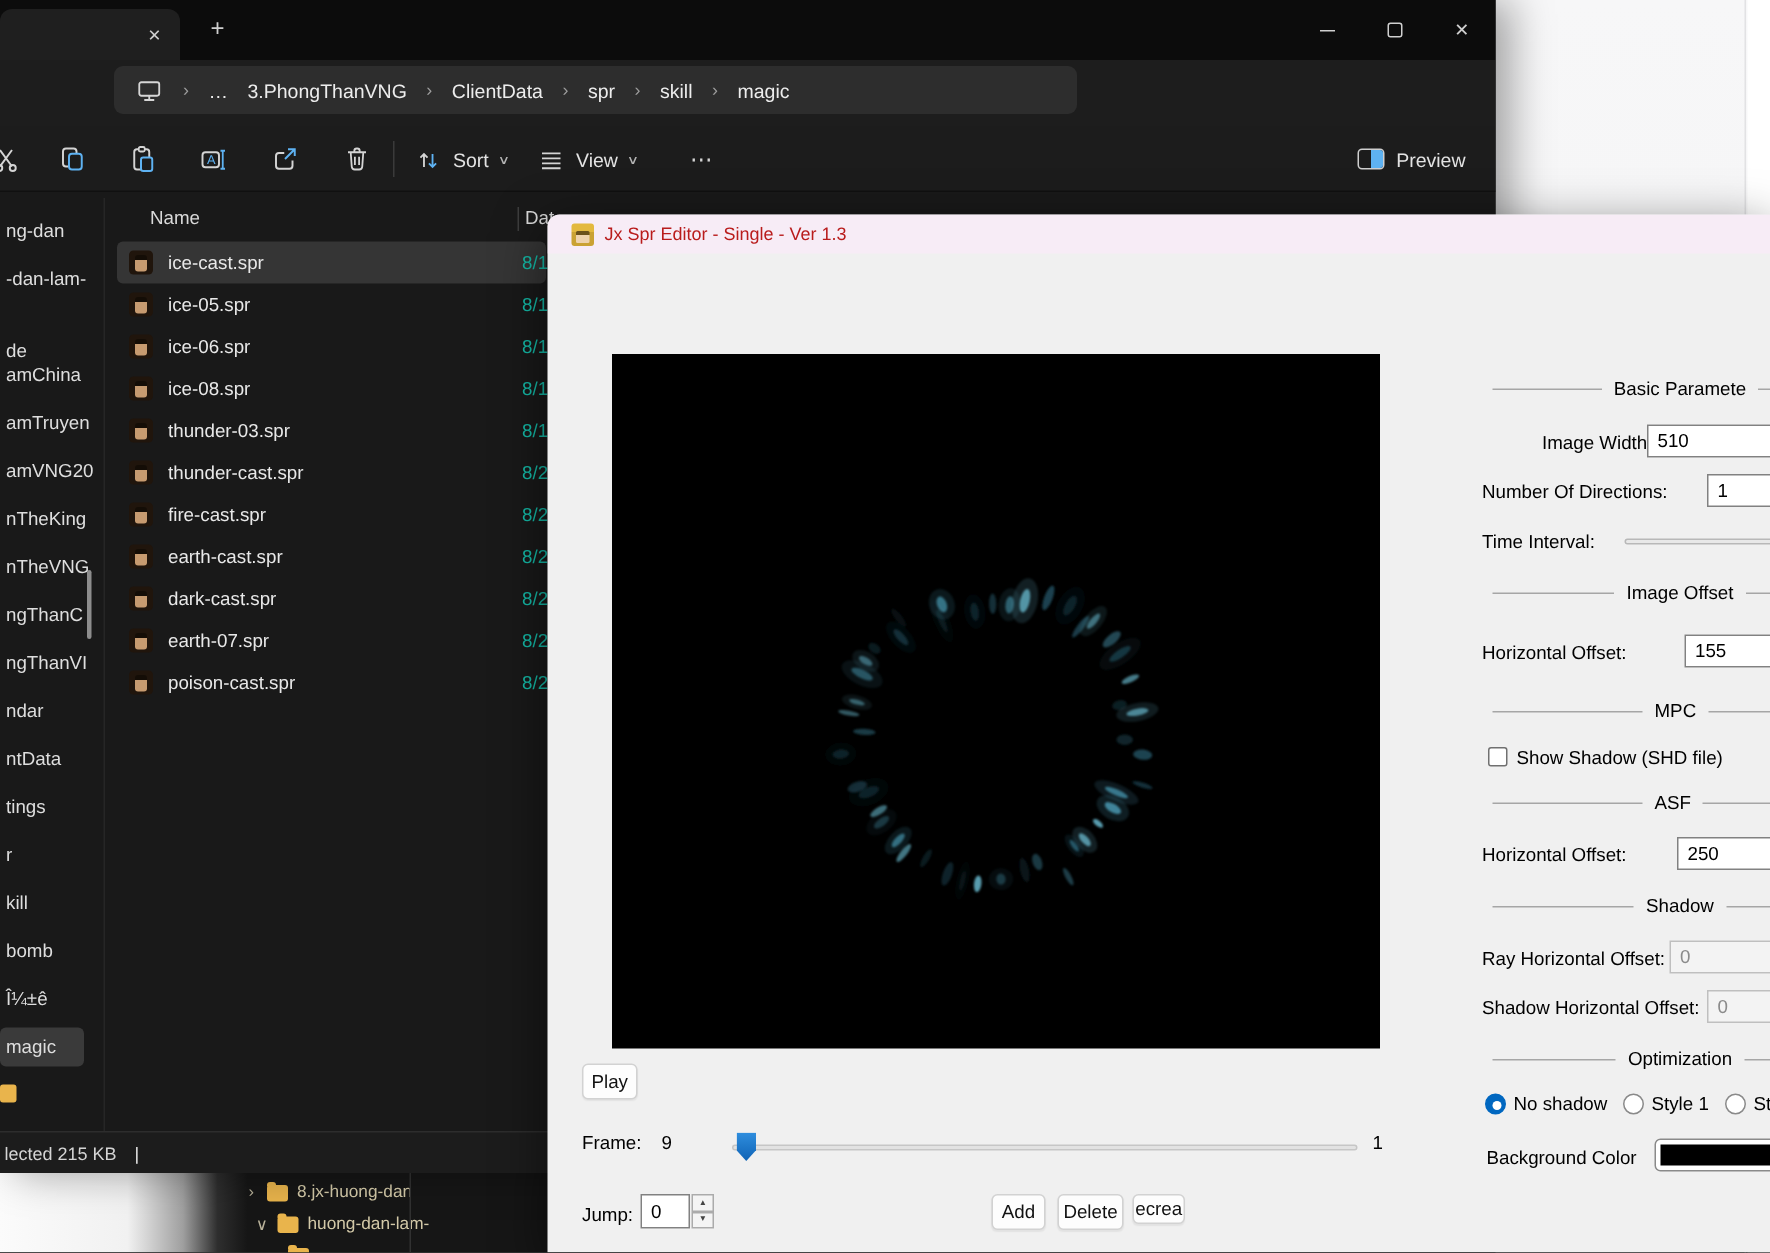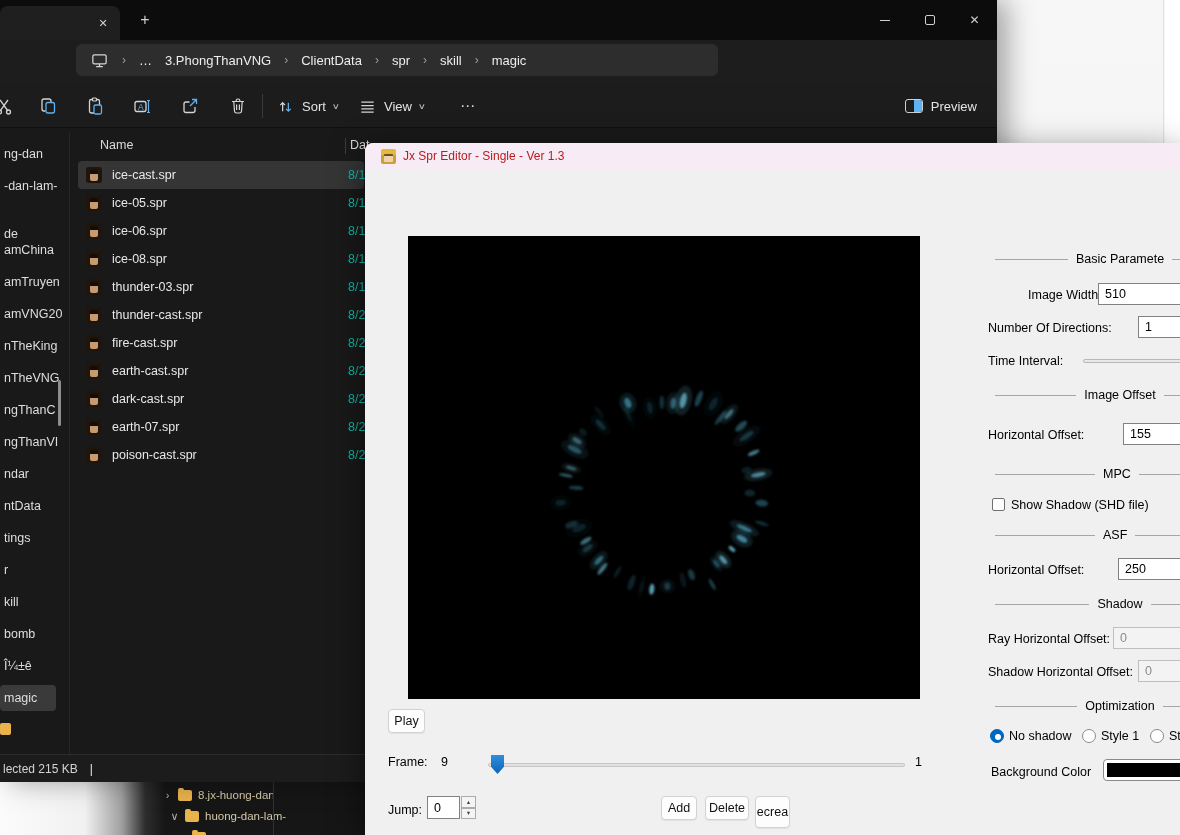--- a/index.html
+++ b/index.html
@@ -456,21 +456,21 @@
     <span class="ed-label" style="left:550px;top:612px;">1</span>
 
     <span class="ed-label" style="left:23px;top:660px;">Jump:</span>
     <input class="ed-input" style="left: 62px; top: 653px; width: 33px; height: 23px;" value="0">
     <div class="spinner" style="left:96px;top:653px;">
       <div class="spin-btn">▲</div>
       <div class="spin-btn">▼</div>
     </div>
     <button class="btn abs" style="left:296px;top:653px;width:36px;height:24px;">Add</button>
     <button class="btn abs" style="left:340px;top:653px;width:44px;height:24px;">Delete</button>
-    <button class="btn abs" style="left:390px;top:653px;width:35px;height:32px;overflow:hidden;">ecrea</button>
+    <button class="btn abs" style="left:390px;top:653px;width:35px;height:20px;overflow:hidden;">ecrea</button>
 
     <div class="grp-header" style="top:108px;">
       <div class="grp-line" style="max-width:100px;"></div>
         <span class="grp-text">Basic Paramete</span>
         <div class="grp-line"></div>
     </div>
     <span class="ed-label" style="left:623px;top:145px;margin-left:40px;">Image Width:</span>
     <input class="ed-input" style="left: 733px; top: 140px; width: 95px;" value="510">
     <span class="ed-label" style="left:623px;top:178px;">Number Of Directions:</span>
     <input class="ed-input" style="left: 773px; top: 173px; width: 60px;" value="1">

